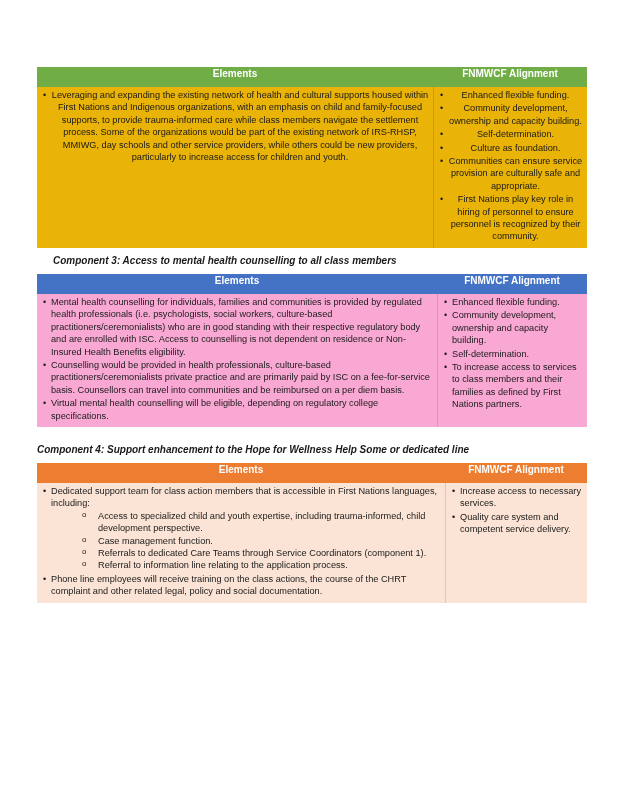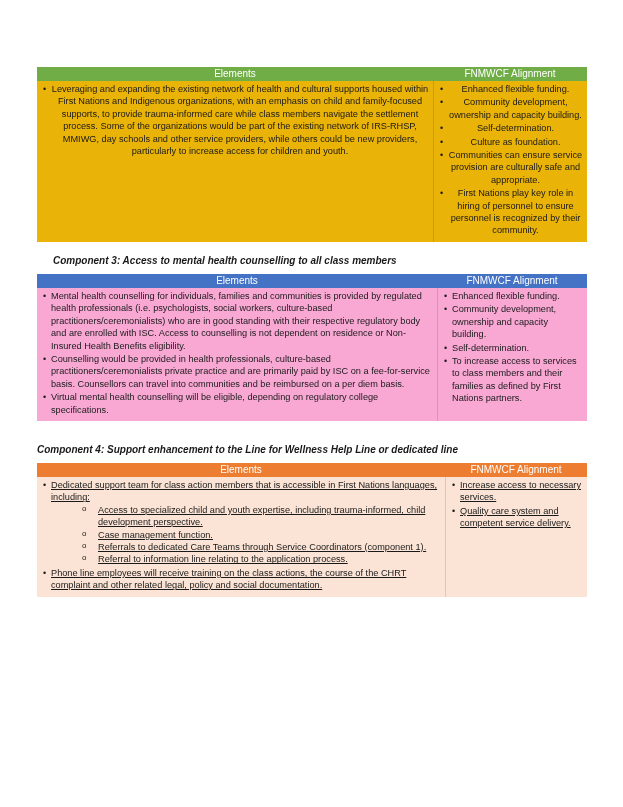--- a/index.html
+++ b/index.html
@@ -1,19 +1,19 @@
 <!DOCTYPE html>
 <html><head>
   <meta charset="utf-8">
   <style>
     html, body { margin: 0; padding: 0; background: #ffffff; }
     body { width: 623px; height: 807px; position: relative; overflow: hidden;
            font-family: "Liberation Sans", "DejaVu Sans", sans-serif; color: #1a1a1a; }
     .tbl { position: absolute; left: 37px; width: 550px; border-collapse: collapse; font-size: 9.2px; line-height: 12.4px; }
-    .tbl .hdr { display: flex; color: #ffffff; font-weight: normal; font-size: 10px; height: 14px; line-height: 14px; }
+    .tbl .hdr { display: flex; color: #ffffff; font-weight: bold; font-size: 10px; height: 20px; line-height: 14px; }
     .tbl .hdr div { text-align: center; }
     .tbl .body { display: flex; }
     .tbl .cell { box-sizing: border-box; padding: 2px 4px 4px 6px; }
     .tbl .cell + .cell { border-left: 1px solid rgba(0,0,0,0.12); }
     ul.b { margin: 0; padding: 0; list-style: none; }
     ul.b > li { position: relative; padding-left: 8px; margin-bottom: 1px; }
     ul.b > li::before { content: "\2022"; position: absolute; left: 0; top: 0; font-size: 9px; }
     ul.sub { margin: 0; padding: 0; list-style: none; }
     ul.sub > li { position: relative; padding-left: 47px; }
     ul.sub > li::before { content: "o"; position: absolute; left: 31px; top: -1px; font-size: 8px; }
@@ -23,21 +23,21 @@
     #t2 .body { background: #eab308; text-align: center; }
     #t2 .c1 { width: 396px; } #t2 .c2 { width: 154px; }
 
     #t3 { top: 274px; }
     #t3 .hdr { background: #4472c4; }
     #t3 .body { background: #f9a8d4; }
     #t3 .c1 { width: 400px; } #t3 .c2 { width: 150px; }
 
     #t4 { top: 463px; }
     #t4 .hdr { background: #ed7d31; }
-    #t4 .body { background: #fbe4d5; text-decoration: underline; }
+    #t4 .body { background: #fbe4d5; }
     #t4 .c1 { width: 408px; } #t4 .c2 { width: 142px; }
 
     .heading { position: absolute; left: 37px; font-weight: bold; font-style: italic; font-size: 10px; }
     #h3 { top: 255px; margin-left: 16px; }
     #h4 { top: 444px; }
   </style>
 </head>
 <body>
 
 <div class="tbl" id="t2">
@@ -82,21 +82,21 @@
       <ul class="b">
         <li>Enhanced flexible funding.</li>
         <li>Community development, ownership and capacity building.</li>
         <li>Self-determination.</li>
         <li>To increase access to services to class members and their families as defined by First Nations partners.</li>
       </ul>
     </div>
   </div>
 </div>
 
-<div class="heading" id="h4">Component 4: Support enhancement to the Line for Wellness Help Line or dedicated line</div>
+<div class="heading" id="h4">Component 4: Support enhancement to the Hope for Wellness Help Some or dedicated line</div>
 <div class="tbl" id="t4">
   <div class="hdr">
     <div class="c1">Elements</div>
     <div class="c2">FNMWCF Alignment</div>
   </div>
   <div class="body">
     <div class="cell c1">
       <ul class="b">
         <li>
           <span>Dedicated support team for class action members that is accessible in First Nations languages, including:</span>

